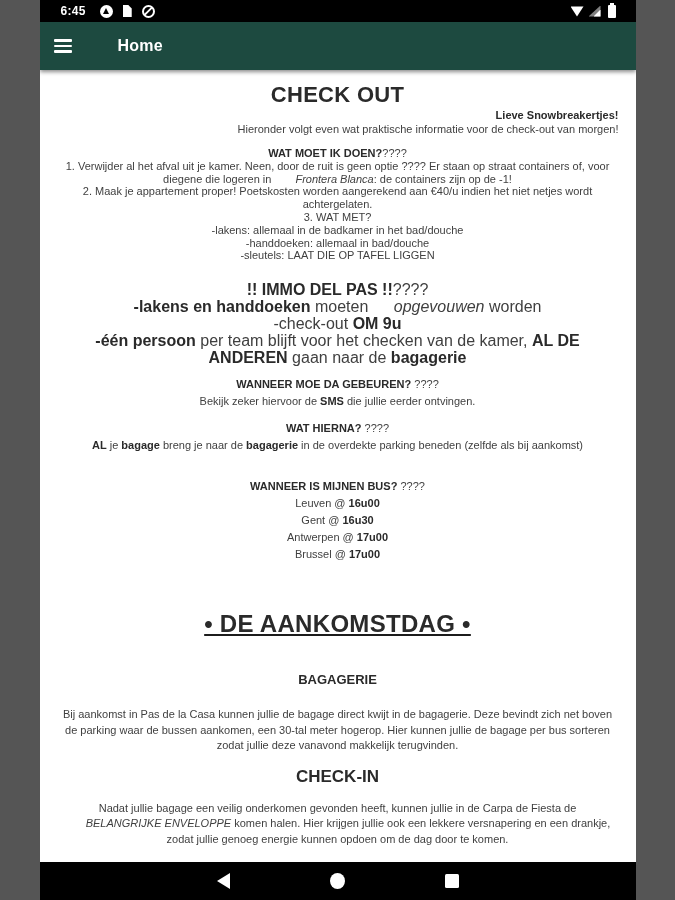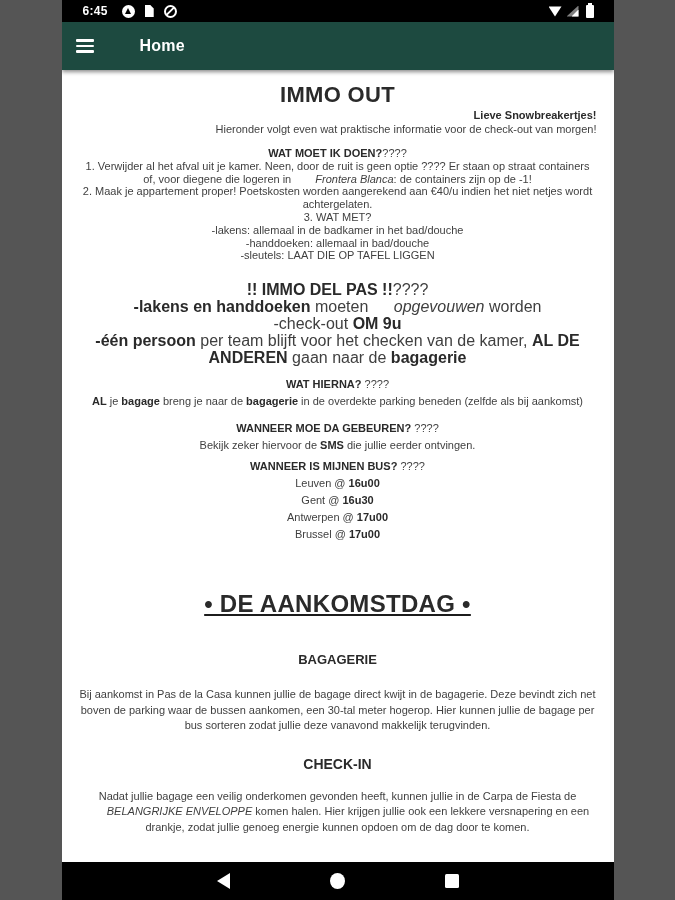--- a/index.html
+++ b/index.html
@@ -1,21 +1,21 @@
 <!DOCTYPE html>
 <html><head>
 <meta charset="utf-8">
 <style>
   * { margin: 0; padding: 0; box-sizing: border-box; }
   html, body { background: #555; }
   body { font-family: "Liberation Sans", sans-serif; }
 
   .screen {
     position: relative;
-    width: 552px; height: 900px;
+    width: 596px; height: 900px;
     margin: 0 auto;
     background: #ffffff;
     overflow: hidden;
   }
 
   
   .status-bar {
     height: 22px;
     background: #000000;
     display: flex; align-items: center; justify-content: space-between;
@@ -109,25 +109,25 @@
     text-align: center;
     color: #3f3f3f;
   }
   .block { text-align: center; }
   .b0  { margin-top: 12px; font-size: 22px; line-height: 26px; color: #1c1c1c; letter-spacing: .3px; }
   .b1  { font-size: 11px; line-height: 14px; text-align: right; }
   .b2  { margin-top: 11px; font-size: 11px; line-height: 12.8px; }
   .b3  { margin-top: 19px; font-size: 16px; line-height: 17px; }
   .b4  { margin-top: 10px; font-size: 11px; line-height: 17px; }
   .b5  { margin-top: 10px; font-size: 11px; line-height: 17px; }
-  .b6  { margin-top: 4px;  font-size: 11px; line-height: 17px; }
+  .b6  { margin-top: 24px;  font-size: 11px; line-height: 17px; }
   .b7  { margin-top: 48px; font-size: 24px; line-height: 26px; color: #1c1c1c; letter-spacing: .3px; text-decoration: underline; }
   .b8  { margin-top: 35px; font-size: 13px; line-height: 15px; color: #222; }
   .b9  { margin-top: 20px; font-size: 11px; line-height: 15.5px; }
-  .b10 { margin-top: 23px; font-size: 14px; line-height: 15px; color: #222; }
+  .b10 { margin-top: 15px; font-size: 17px; line-height: 15px; color: #222; }
   .b11 { margin-top: 17px; font-size: 11px; line-height: 15.5px; }
   .block .rb { color: inherit; }
   .block .rb.bold { font-weight: 700; color: #2a2a2a; }
   .block .rb.ital { font-style: italic; margin-left: 21px; }
 
   
   .nav-bar {
     position: absolute; left: 0; right: 0; bottom: 0;
     height: 38px; background: #000;
     display: flex; align-items: center; justify-content: center;
@@ -176,26 +176,26 @@
       <span class="hamburger">
           <i></i>
           <i></i>
           <i></i>
         </span>
     </button>
     <span class="app-title">Home</span>
   </div>
 
   <div class="content">
-    <div class="block b0"><span class="rb bold">IMMO OUT</span></div>
+    <div class="block b0"><span class="rb bold">CHECK OUT</span></div>
     <div class="block b1"><span class="rb bold">Lieve Snowbreakertjes!</span><br><span class="rb">Hieronder volgt even wat praktische informatie voor de check-out van morgen!</span></div>
     <div class="block b2"><span class="rb bold">WAT MOET IK DOEN?</span><span class="rb">????</span><br><span class="rb">1. Verwijder al het afval uit je kamer. Neen, door de ruit is geen optie ???? Er staan op straat containers of, voor diegene die logeren in </span><span class="rb ital">Frontera Blanca</span><span class="rb">: de containers zijn op de -1!</span><br><span class="rb">2. Maak je appartement proper! Poetskosten worden aangerekend aan €40/u indien het niet netjes wordt achtergelaten.</span><br><span class="rb">3. WAT MET?</span><br><span class="rb">-lakens: allemaal in de badkamer in het bad/douche</span><br><span class="rb">-handdoeken: allemaal in bad/douche</span><br><span class="rb">-sleutels: LAAT DIE OP TAFEL LIGGEN</span></div>
     <div class="block b3"><span class="rb bold">!! IMMO DEL PAS !!</span><span class="rb">????</span><br><span class="rb bold">-lakens en handdoeken</span><span class="rb"> moeten </span><span class="rb ital">opgevouwen</span><span class="rb"> worden</span><br><span class="rb">-check-out </span><span class="rb bold">OM 9u</span><br><span class="rb bold">-één persoon</span><span class="rb"> per team blijft voor het checken van de kamer, </span><span class="rb bold">AL DE ANDEREN</span><span class="rb"> gaan naar de </span><span class="rb bold">bagagerie</span></div>
+    <div class="block b4"><span class="rb bold">WANNEER MOE DA GEBEUREN?</span><span class="rb"> ????</span><br><span class="rb">Bekijk zeker hiervoor de </span><span class="rb bold">SMS</span><span class="rb"> die jullie eerder ontvingen.</span></div>
     <div class="block b5"><span class="rb bold">WAT HIERNA?</span><span class="rb"> ????</span><br><span class="rb bold">AL</span><span class="rb"> je </span><span class="rb bold">bagage</span><span class="rb"> breng je naar de </span><span class="rb bold">bagagerie</span><span class="rb"> in de overdekte parking beneden (zelfde als bij aankomst)</span></div>
-    <div class="block b4"><span class="rb bold">WANNEER MOE DA GEBEUREN?</span><span class="rb"> ????</span><br><span class="rb">Bekijk zeker hiervoor de </span><span class="rb bold">SMS</span><span class="rb"> die jullie eerder ontvingen.</span></div>
     <div class="block b6"><span class="rb bold">WANNEER IS MIJNEN BUS?</span><span class="rb"> ????</span><br><span class="rb">Leuven @ </span><span class="rb bold">16u00</span><br><span class="rb">Gent @ </span><span class="rb bold">16u30</span><br><span class="rb">Antwerpen @ </span><span class="rb bold">17u00</span><br><span class="rb">Brussel @ </span><span class="rb bold">17u00</span></div>
     <div class="block b7"><span class="rb bold">• DE AANKOMSTDAG •</span></div>
     <div class="block b8"><span class="rb bold">BAGAGERIE</span></div>
     <div class="block b9"><span class="rb">Bij aankomst in Pas de la Casa kunnen jullie de bagage direct kwijt in de bagagerie. Deze bevindt zich net boven de parking waar de bussen aankomen, een 30-tal meter hogerop. Hier kunnen jullie de bagage per bus sorteren zodat jullie deze vanavond makkelijk terugvinden.</span></div>
     <div class="block b10"><span class="rb bold">CHECK-IN</span></div>
     <div class="block b11"><span class="rb">Nadat jullie bagage een veilig onderkomen gevonden heeft, kunnen jullie in de Carpa de Fiesta de </span><span class="rb ital">BELANGRIJKE ENVELOPPE</span><span class="rb"> komen halen. Hier krijgen jullie ook een lekkere versnapering en een drankje, zodat jullie genoeg energie kunnen opdoen om de dag door te komen.</span></div>
   </div>
 
   <div class="nav-bar">
     <button class="nav-btn">

